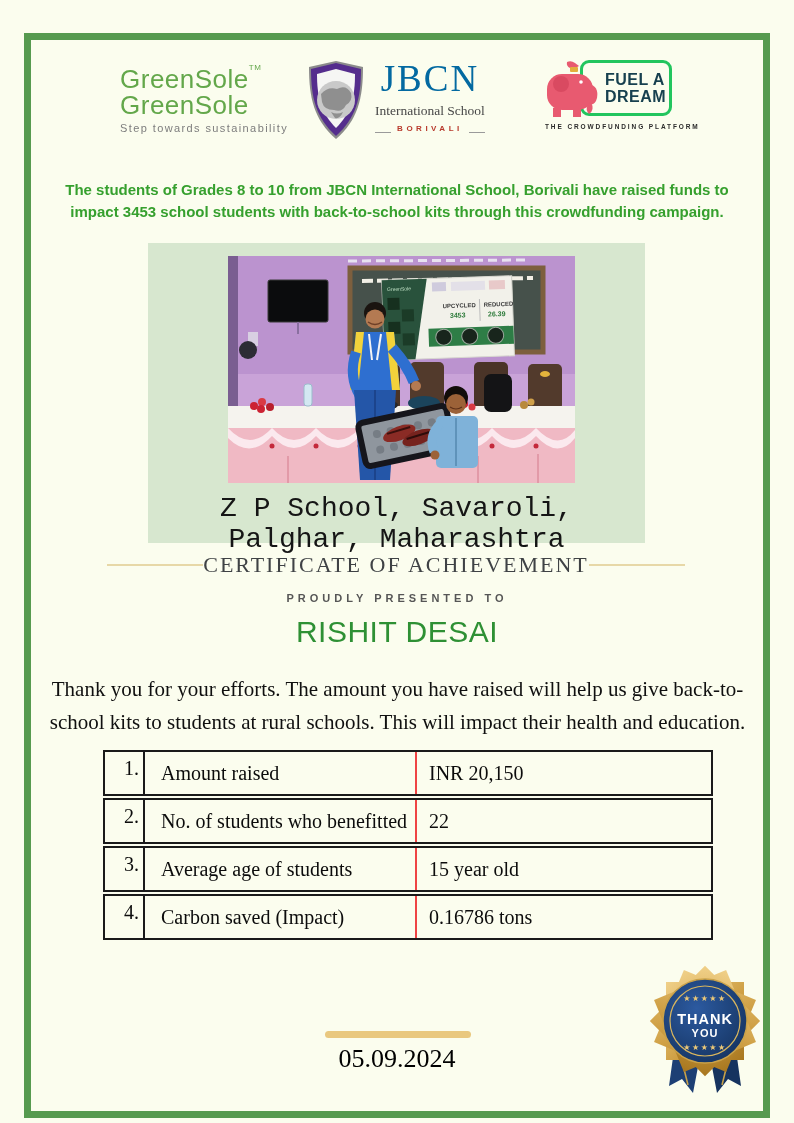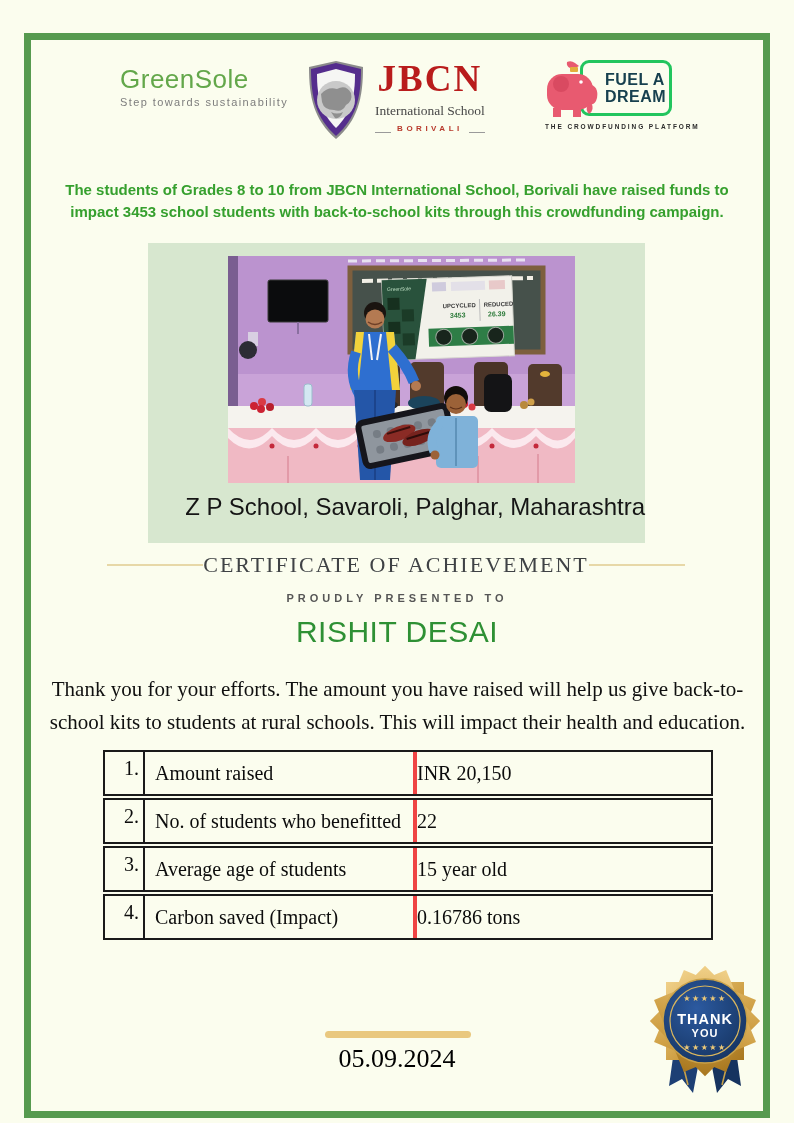--- a/index.html
+++ b/index.html
@@ -9,81 +9,82 @@
          border:7px solid #569a4f;box-sizing:border-box;}
 
   
   .logo-gs{position:absolute;left:120px;top:66px;line-height:1;}
   .gs-line{font-size:26px;color:#63a74a;letter-spacing:0.5px;}
   .gs-line .tm{font-size:8px;vertical-align:top;position:relative;top:-2px;color:#63a74a;}
   .gs-tagline{margin-top:5px;font-size:11px;letter-spacing:1.4px;color:#7d7d7d;}
 
   .logo-jbcn{position:absolute;left:306px;top:60px;display:flex;gap:9px;align-items:flex-start;}
   .jbcn-text{display:flex;flex-direction:column;align-items:center;}
-  .jbcn-name{font-family:"Liberation Serif",serif;font-weight:bold;font-size:37px;
-             color:#b91c1c;letter-spacing:2px;line-height:1;text-align:center;}
+  .jbcn-name{font-family:"Liberation Serif",serif;font-weight:normal;font-size:37px;
+             color:#0369a1;letter-spacing:2px;line-height:1;text-align:center;}
   .jbcn-sub{font-family:"Liberation Serif",serif;font-size:13.5px;color:#474747;margin-top:6px;}
   .jbcn-loc{display:flex;align-items:flex-end;gap:6px;margin-top:5px;}
   .jbcn-loc .dash{width:16px;height:1px;background:#9a9a9a;}
   .jbcn-loc .loc-text{font-size:8px;letter-spacing:3.5px;color:#b8392c;font-weight:bold;}
 
   .logo-fad{position:absolute;left:543px;top:60px;width:140px;height:72px;}
   .fad-box{position:absolute;left:37px;top:0;width:92px;height:56px;
            border:3px solid #22c55e;border-radius:9px;box-sizing:border-box;
            display:flex;flex-direction:column;justify-content:center;padding-left:22px;}
   .fad-word{font-size:16px;font-weight:bold;color:#17404f;line-height:17px;letter-spacing:0.5px;}
   .fad-tagline{position:absolute;left:2px;top:63px;font-size:6.5px;font-weight:bold;
                letter-spacing:1.9px;color:#2b2b2b;white-space:nowrap;}
 
   
   .intro{position:absolute;left:42px;top:179px;width:710px;text-align:center;
          font-size:15px;font-weight:bold;line-height:22px;color:#36a02e;}
 
   
   .photo-block{position:absolute;left:148px;top:243px;width:497px;height:300px;background:#d7e7cf;}
   .photo-svg{position:absolute;left:80px;top:13px;}
-  .photo-caption{position:absolute;left:0;right:0;top:250px;text-align:right;
-                 font-family:Liberation Sans, sans-serif;font-size:24px;color:#151515;}
+  .photo-caption{position:absolute;left:0;right:0;top:250px;text-align:center;
+                 font-family:Liberation Mono, monospace;font-size:28px;color:#151515;}
 
   
   .title-row{position:absolute;left:107px;top:552px;width:578px;display:flex;align-items:center;}
   .title-line{flex:1;height:2px;background:#e7d8a7;}
   .title-text{font-family:"Liberation Serif",serif;font-size:22px;letter-spacing:2px;
               color:#3f4245;white-space:nowrap;}
   .presented{position:absolute;left:0;right:0;top:592px;text-align:center;font-size:11px;
              letter-spacing:4px;color:#565656;font-weight:600;}
   .recipient{position:absolute;left:0;right:0;top:615px;text-align:center;font-size:30px;
              letter-spacing:0.5px;color:#2e9034;}
   .message{position:absolute;left:25px;top:673px;width:745px;text-align:center;
            font-family:"Liberation Serif",serif;font-size:21px;line-height:33px;color:#101010;}
 
   
   .stats{position:absolute;left:103px;top:750px;width:610px;}
   .stat-row{display:flex;height:46px;border:2px solid #1a1a1a;box-sizing:border-box;
             margin-bottom:2px;font-family:"Liberation Serif",serif;font-size:20px;color:#0c0c0c;}
   .cell-num{width:40px;border-right:2px solid #1a1a1a;box-sizing:border-box;
             text-align:right;padding:5px 4px 0 0;}
-  .cell-label{width:272px;border-right:4px solid #ef4444;box-sizing:border-box;
-              display:flex;align-items:center;padding-left:10px;white-space:nowrap;}
-  .cell-value{flex:1;display:flex;align-items:center;}
+  .cell-label{width:272px;border-right:2px solid #ef4444;box-sizing:border-box;
+              display:flex;align-items:center;padding-left:16px;white-space:nowrap;}
+  .cell-value{flex:1;display:flex;align-items:center;padding-left:12px;}
 
   
   .badge{position:absolute;left:641px;top:965px;}
   .date-bar{position:absolute;left:325px;top:1031px;width:146px;height:7px;
             background:#e9c87f;border-radius:4px;}
   .date-text{position:absolute;left:0;right:0;top:1044px;text-align:center;
              font-family:"Liberation Serif",serif;font-size:26px;color:#000;}
 </style>
 </head>
 <body>
 
 <div class="page">
   <div class="frame"></div>
 
   <div class="logo-gs">
+    <div class="gs-line"><span>GreenSole</span><span class="tm">TM</span></div>
     <div class="gs-line">GreenSole</div>
     <div class="gs-tagline">Step towards sustainability</div>
   </div>
 
   <div class="logo-jbcn">
     <svg width="60" height="80" viewBox="0 0 60 80">
       <path d="M30 1 L57 7 C57 38 52 60 30 79 C8 60 3 38 3 7 Z" fill="#8b8b8b"></path>
       <path d="M30 3 L55 9 C55 38 50 58 30 76 C10 58 5 38 5 9 Z" fill="#552d8d"></path>
       <path d="M30 9 L49 14 C49 37 45 53 30 68 C15 53 11 37 11 14 Z" fill="#f6f6f4"></path>
       <circle cx="30" cy="40" r="19" fill="#c9c9c9"></circle>

